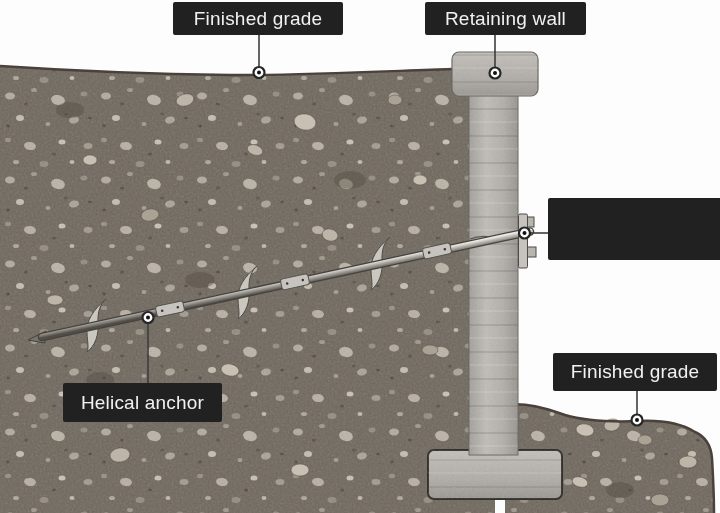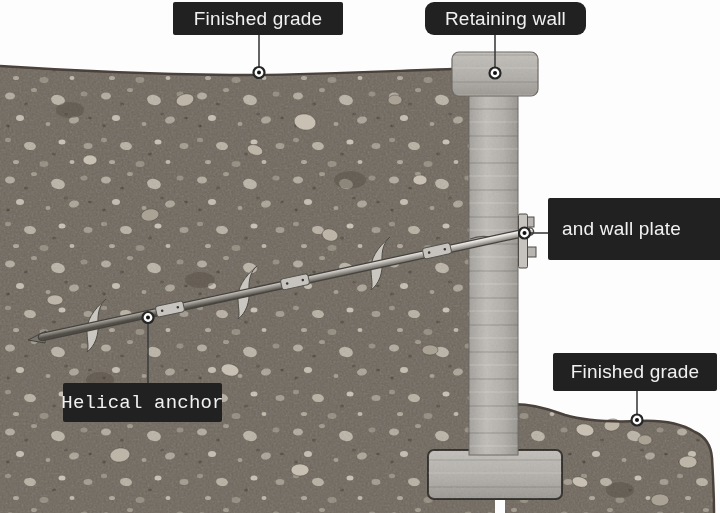--- a/index.html
+++ b/index.html
@@ -16,24 +16,24 @@
     border-radius:2px;
     display:flex;align-items:center;justify-content:center;
     white-space:nowrap;
     letter-spacing:.2px;
   }
   .label.two-line{
     flex-direction:column;align-items:flex-start;justify-content:center;
     padding-left:14px;line-height:26px;
   }
   #label-finished-grade-top{left:173px;top:2px;width:170px;height:33px;}
-  #label-retaining-wall{left:425px;top:2px;width:161px;height:33px;border-radius:9px;}
+  #label-retaining-wall{left:425px;top:2px;width:161px;height:33px;}
   #label-transition{left:548px;top:198px;width:164px;height:62px;}
   #label-finished-grade-right{left:553px;top:353px;width:164px;height:38px;}
-  #label-helical-anchor{left:63px;top:383px;width:159px;height:39px;font-family:Liberation Mono, monospace;}
+  #label-helical-anchor{left:63px;top:383px;width:159px;height:39px;}
 </style>
 </head>
 <body>
 
 <div id="stage">
 
 <svg id="scene" width="720" height="513" viewBox="0 0 720 513">
   <defs>
     <path id="soilUpper" d="M0,66 C60,70 140,74 230,75 C300,75.5 390,71 452,69 L495,69 L495,513 L0,513 Z"></path>
     <path id="soilLower" d="M505,405 C525,402 545,408 565,415 C585,421 615,422 640,421 C665,420 682,424 695,432 C706,437 711,446 712,458 C713,475 714,495 714,513 L505,513 Z"></path>
@@ -223,21 +223,20 @@
 
   <div class="label" id="label-finished-grade-top">
     <span>Finished grade</span>
   </div>
 
   <div class="label" id="label-retaining-wall">
     <span>Retaining wall</span>
   </div>
 
   <div class="label two-line" id="label-transition">
-    <span>and wall plate</span>
   </div>
 
   <div class="label" id="label-finished-grade-right">
     <span>Finished grade</span>
   </div>
 
   <div class="label" id="label-helical-anchor">
     <span>Helical anchor</span>
   </div>
 

